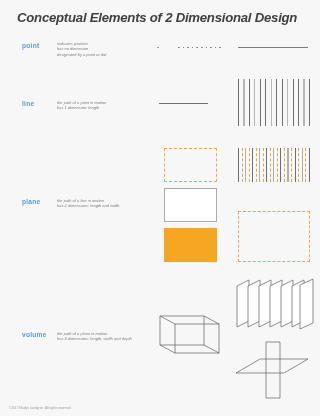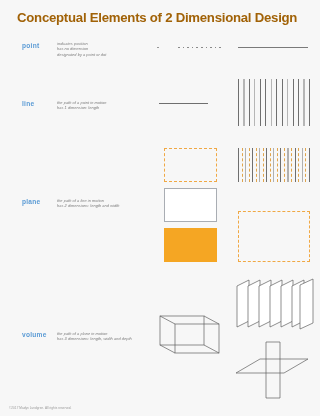--- a/index.html
+++ b/index.html
@@ -24,23 +24,24 @@
 
   
   .poster-title {
     position: absolute;
     left: 17px;
     top: 10px;
     width: 296px;
     font-size: 13.2px;
     font-weight: bold;
     letter-spacing: -0.25px;
-    color: #a16207;
+    color: #404040;
     line-height: 16px;
     white-space: nowrap;
+    font-style: italic;
   }
 
   
   .row {
     position: absolute;
     left: 0;
     width: 320px;
   }
   .row-label {
     position: absolute;

